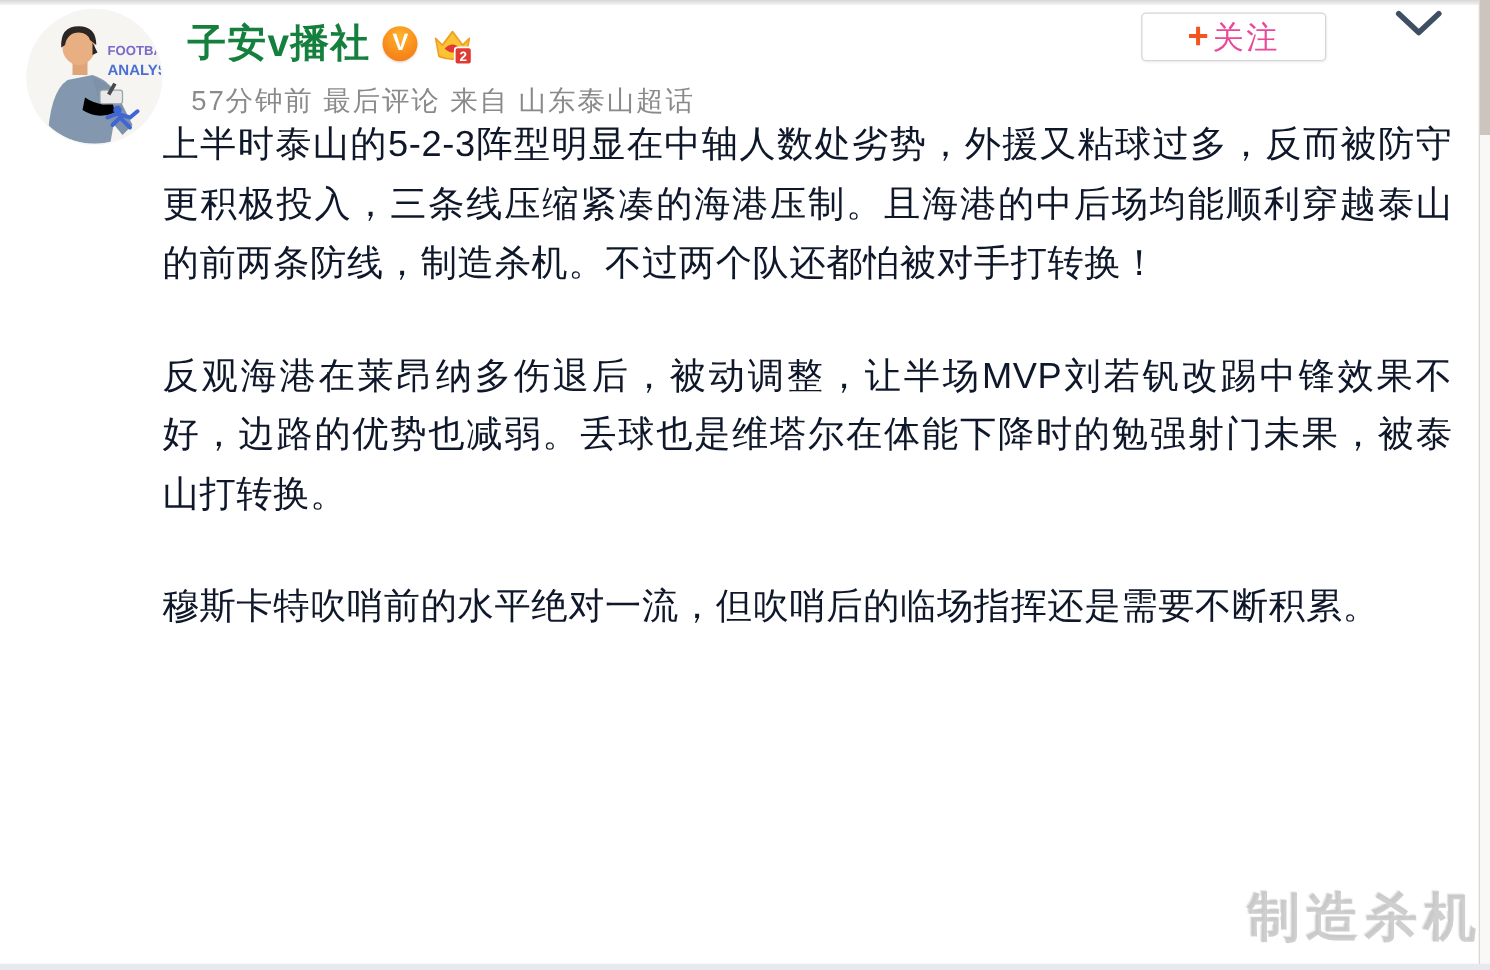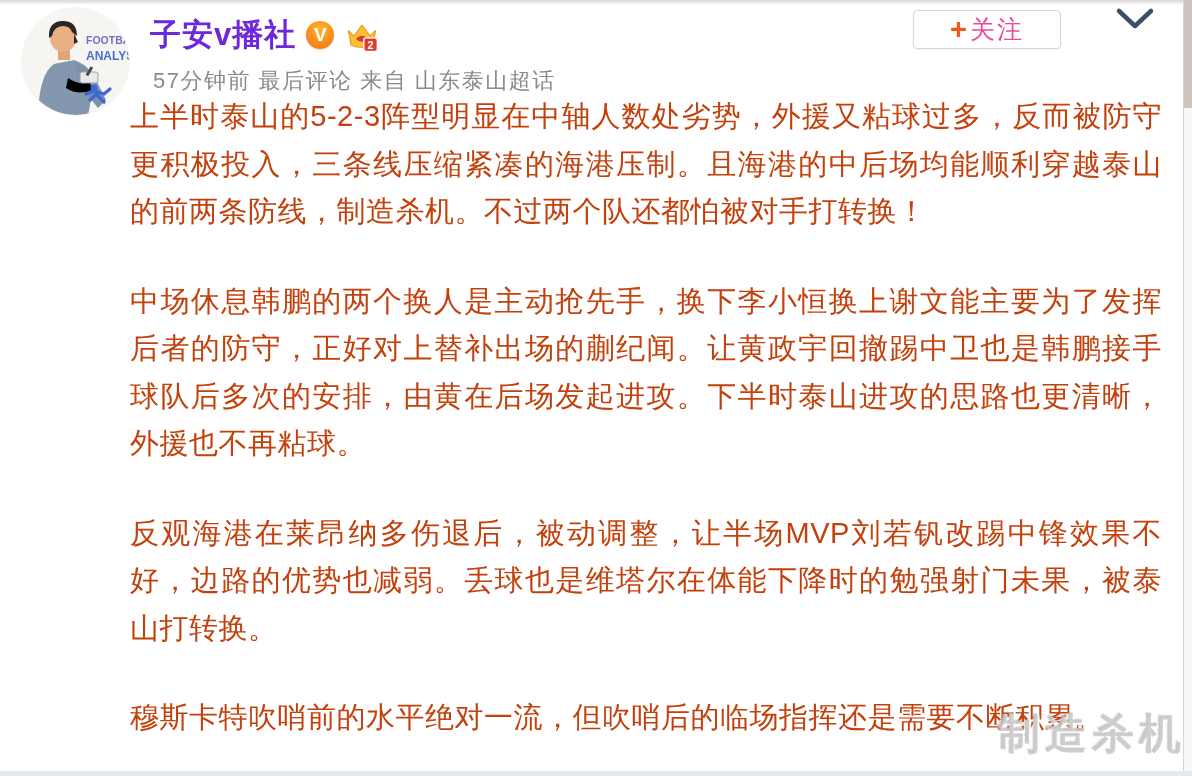--- a/index.html
+++ b/index.html
@@ -24,21 +24,21 @@
     width:107px; height:107px; border-radius:50%;
     overflow:hidden; cursor:pointer;
     box-shadow:0 0 0 1px rgba(0,0,0,0.04);
     background:#f6f5f3;
   }
   .name-row {
     position:absolute; left:150px; top:13px;
     display:flex; align-items:center; gap:10px; height:44px;
   }
   .username {
-    font-size:31px; font-weight:700; color:#6d28d9; cursor:pointer;
+    font-size:31px; font-weight:700; color:#15803d; cursor:pointer;
     letter-spacing:1px;
   }
   .v-badge {
     width:28px; height:28px; border-radius:50%;
     background:radial-gradient(circle at 50% 30%, #ffb42e 0%, #f88a1b 60%, #f07513 100%);
     color:#fff; font-weight:800; font-size:19px;
     display:flex; align-items:center; justify-content:center;
     box-shadow:0 1px 2px rgba(0,0,0,0.15);
   }
   .crown-badge { width:36px; height:36px; margin-top:4px; }
@@ -57,21 +57,21 @@
     box-shadow:0 1px 2px rgba(0,0,0,0.05);
   }
   .follow-plus { color:#f4551e; font-size:29px; font-weight:700; margin-right:3px; line-height:1; }
   .follow-label { color:#ec4899; letter-spacing:2px; }
 
   .chevron { position:absolute; left:1112px; top:4px; cursor:pointer; }
 
   
   .content {
     position:absolute; left:130px; top:93px; width:1032px;
-    font-size:29px; line-height:47.5px; color:#c2410c;
+    font-size:29px; line-height:47.5px; color:#0f172a;
     text-align:justify; letter-spacing:0.5px;
   }
   .content p { margin:0 0 42px 0; }
   .content p:last-child { margin-bottom:0;font-family:Liberation Serif, serif; }
 
   
   .watermark {
     position:absolute; right:6px; bottom:14px;
     font-size:42px; font-weight:700; letter-spacing:5px;
     color:rgba(195,195,195,0.8);
@@ -147,21 +147,20 @@
 </button>
 
 <div class="chevron">
   <svg width="46" height="30" viewBox="0 0 46 30">
     <polyline points="7,7 23,22 39,7" fill="none" stroke="#3e4f63" stroke-width="4.5" stroke-linecap="round" stroke-linejoin="round"></polyline>
   </svg>
 </div>
 
 <div class="content">
   <p>上半时泰山的5-2-3阵型明显在中轴人数处劣势，外援又粘球过多，反而被防守更积极投入，三条线压缩紧凑的海港压制。且海港的中后场均能顺利穿越泰山的前两条防线，制造杀机。不过两个队还都怕被对手打转换！</p>
-  <p>中场休息韩鹏的两个换人是主动抢先手，换下李小恒换上谢文能主要为了发挥后者的防守，正好对上替补出场的蒯纪闻。让黄政宇回撤踢中卫也是韩鹏接手球队后多次的安排，由黄在后场发起进攻。下半时泰山进攻的思路也更清晰，外援也不再粘球。</p>
   <p>反观海港在莱昂纳多伤退后，被动调整，让半场MVP刘若钒改踢中锋效果不好，边路的优势也减弱。丢球也是维塔尔在体能下降时的勉强射门未果，被泰山打转换。</p>
   <p>穆斯卡特吹哨前的水平绝对一流，但吹哨后的临场指挥还是需要不断积累。</p>
 </div>
 
 <div class="watermark">制造杀机</div>
 
 <div class="scrollbar">
   <div class="scroll-thumb"></div>
 </div>
 

